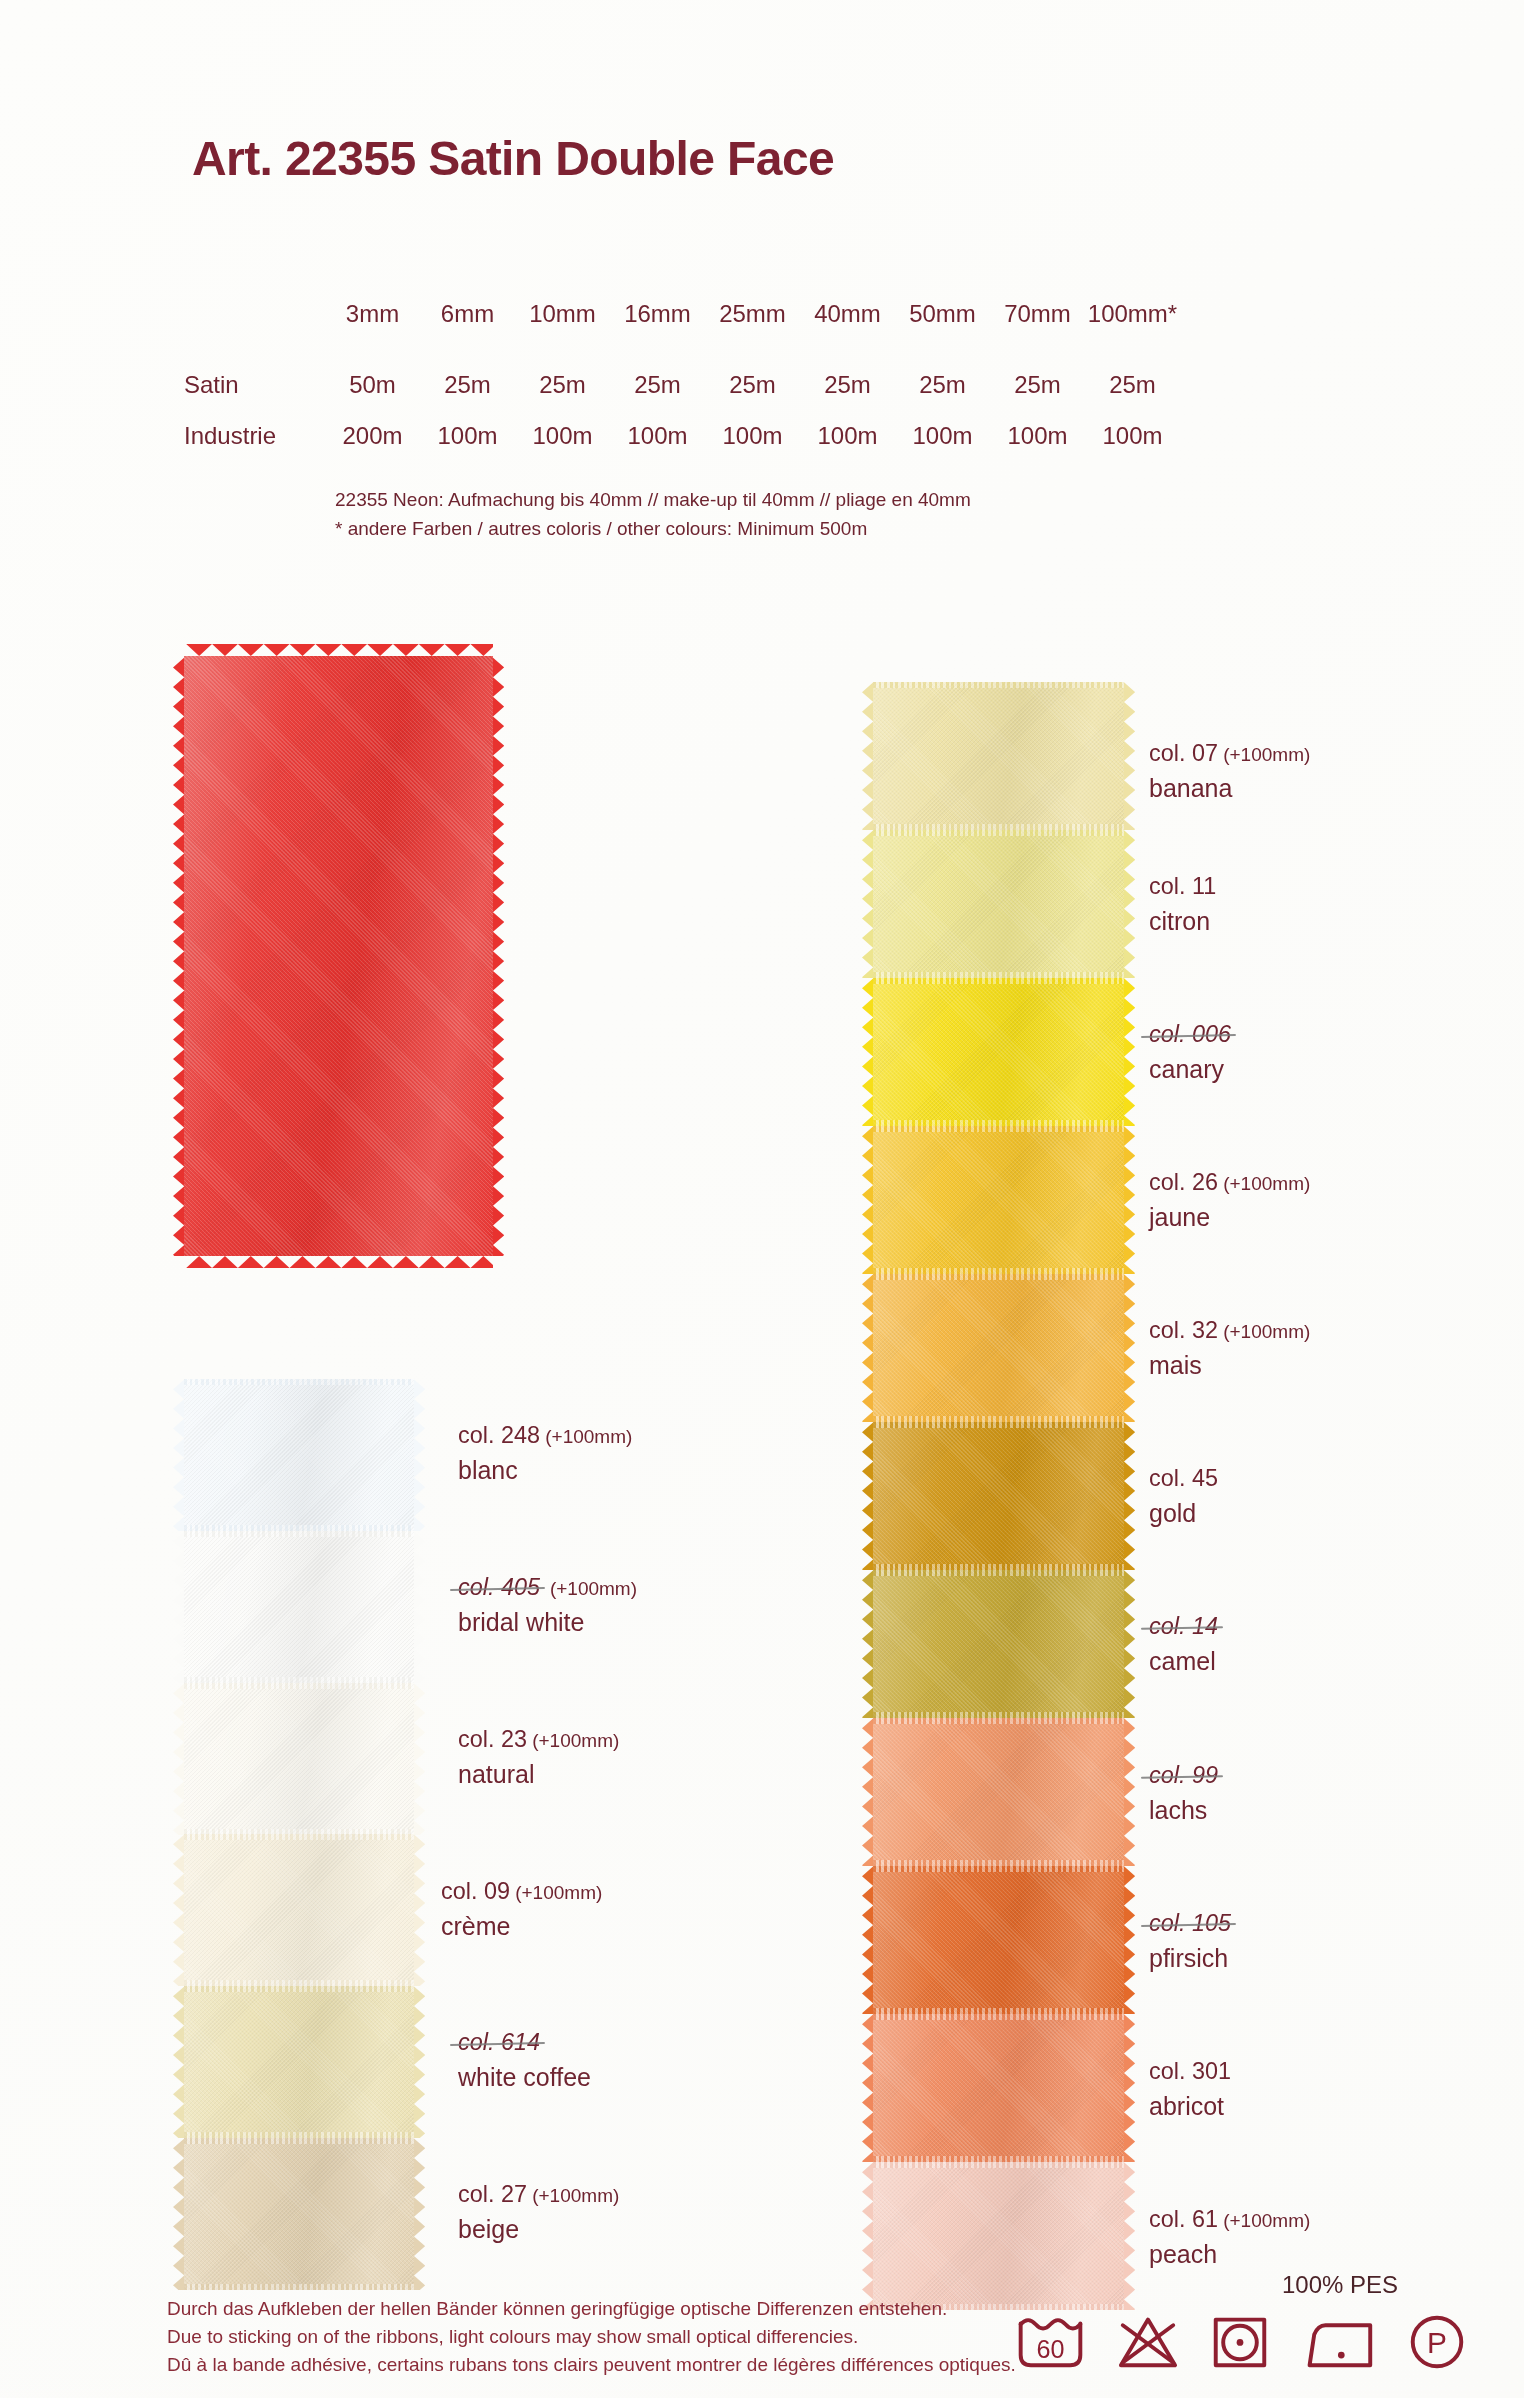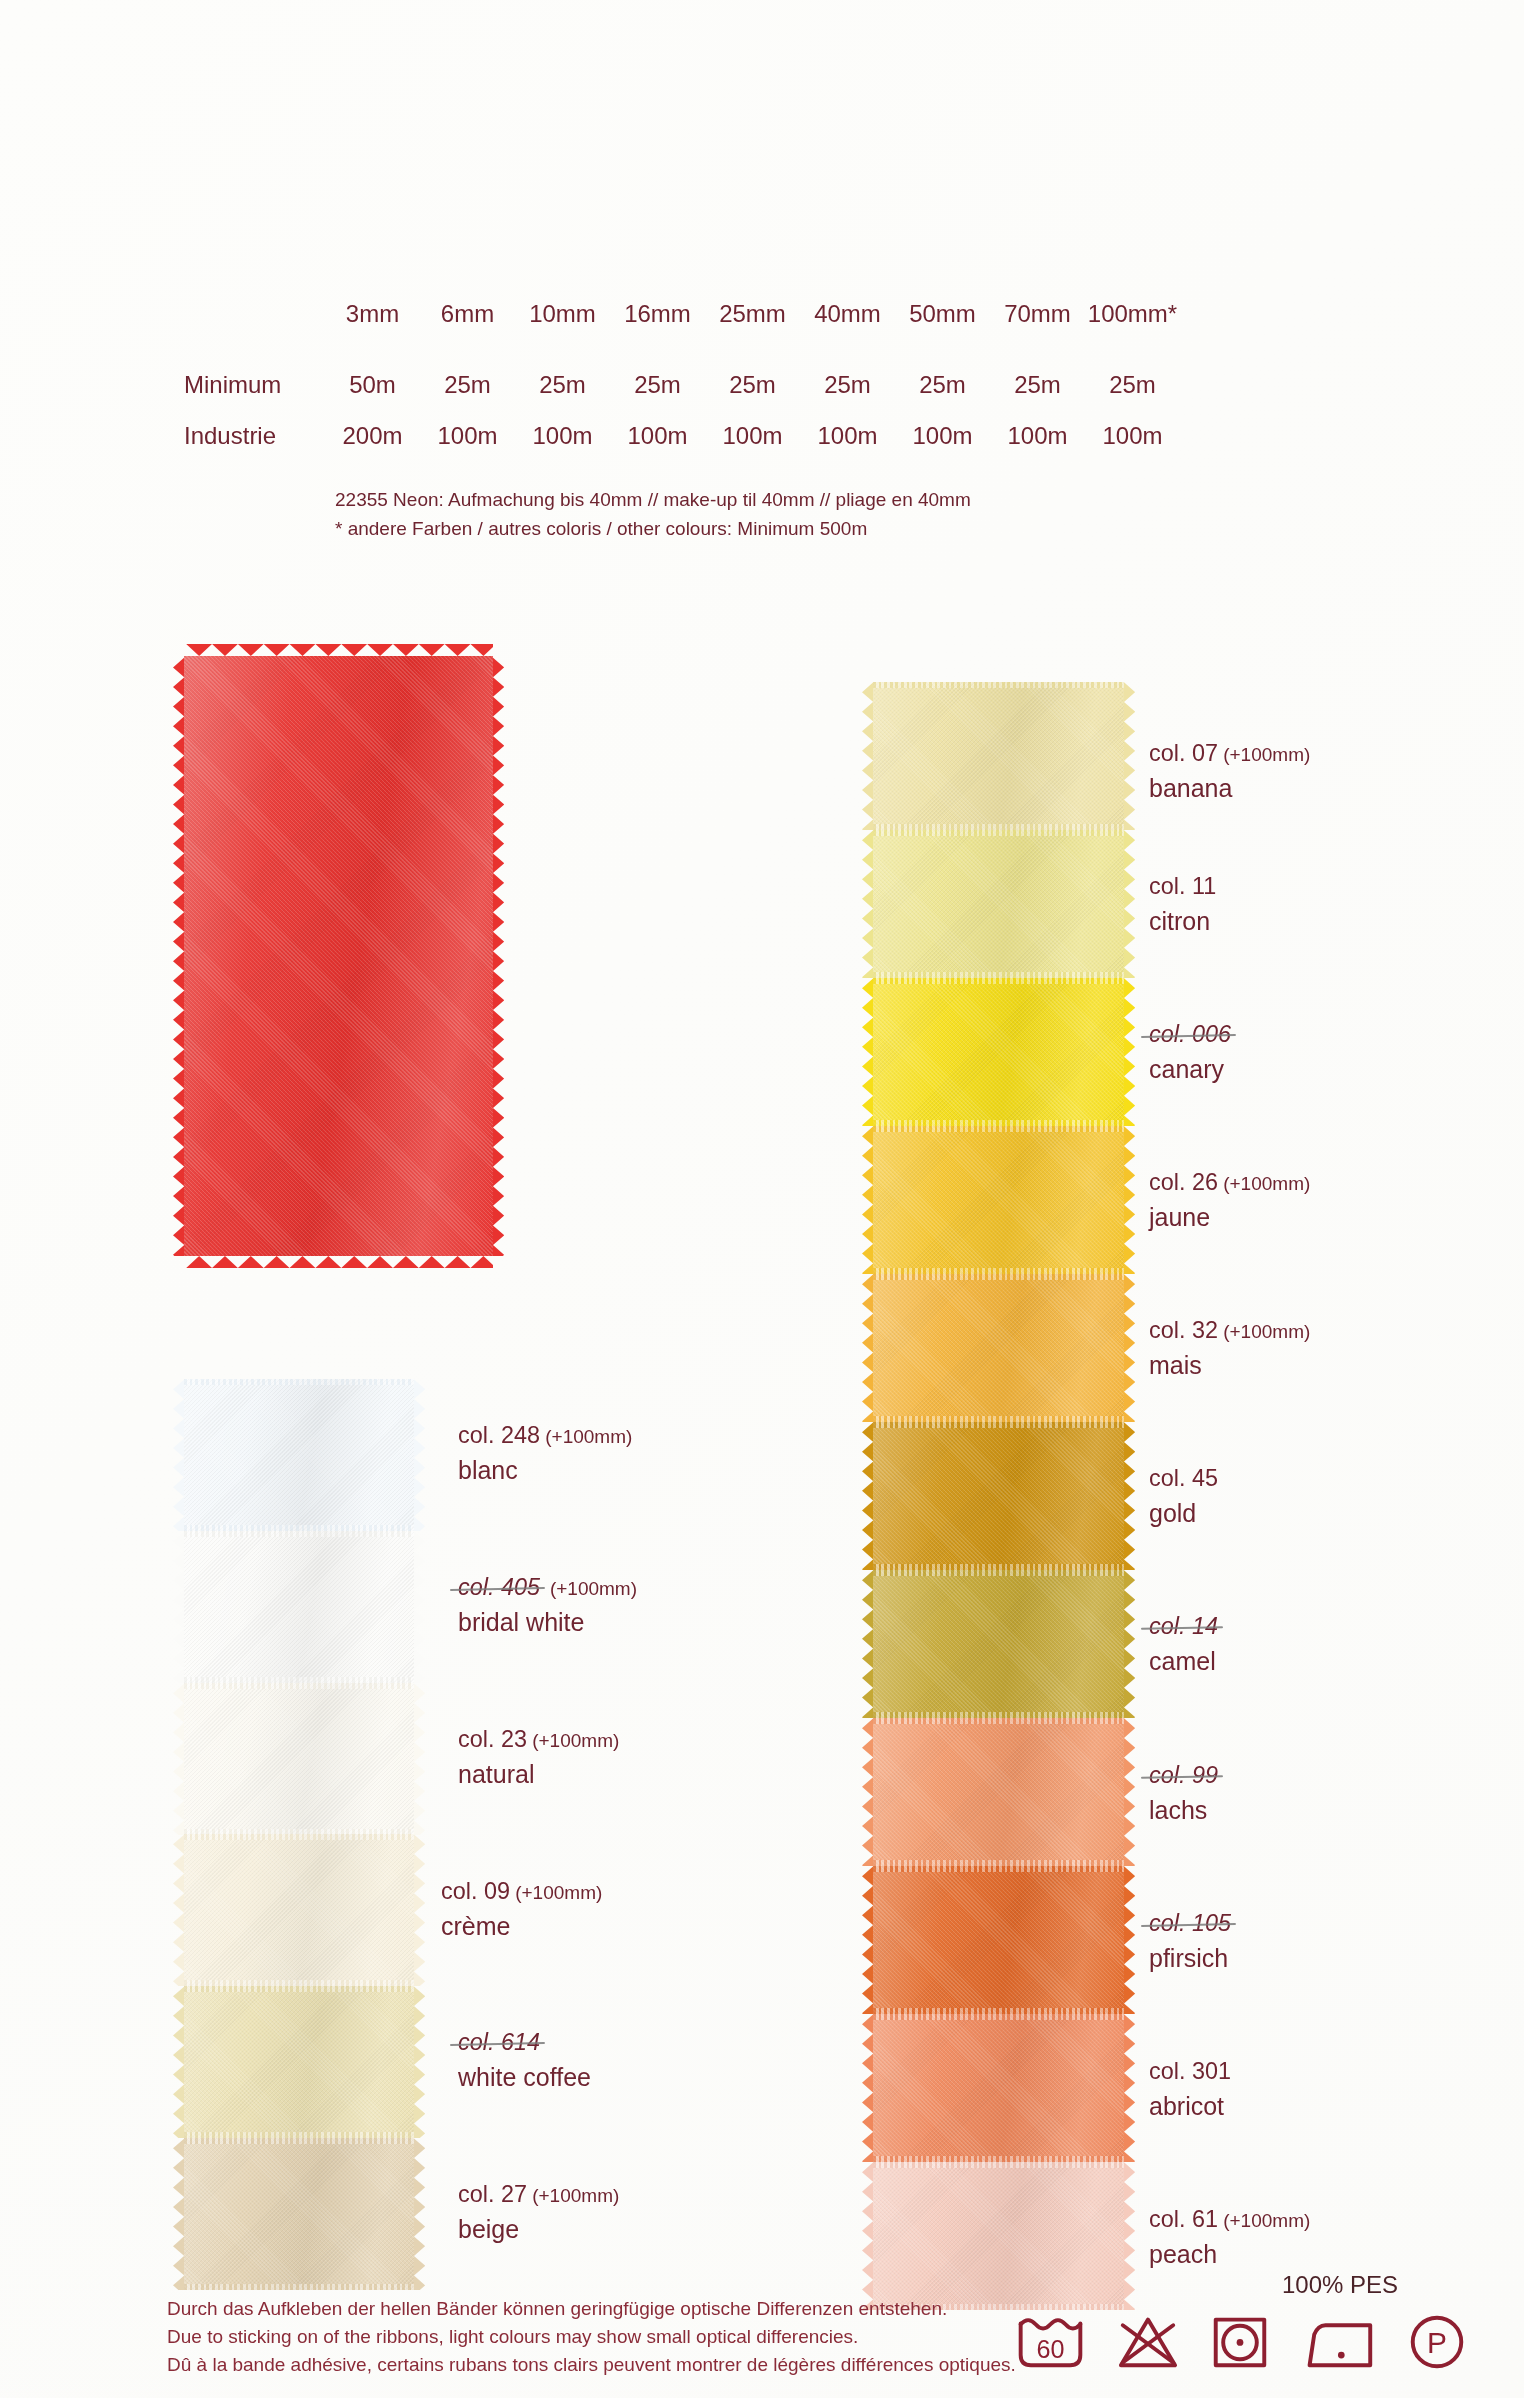--- a/index.html
+++ b/index.html
@@ -86,38 +86,39 @@
     color: #4b2328; font-size: 24px; font-weight: 500;
   }
   #care { position: absolute; left: 1016px; top: 2314px; display: flex; gap: 32px; align-items: center; }
   #care svg { display: block; }
 </style>
 </head>
 <body>
 
 <div id="page">
 
+  <div id="title">Art. 22355 Satin Double Face</div>
 
   <div id="spec">
     <table>
       <tbody id="spec-body">
           <tr class="headrow">
             <td class="rowlabel"></td>
             <td class="c">3mm</td>
             <td class="c">6mm</td>
             <td class="c">10mm</td>
             <td class="c">16mm</td>
             <td class="c">25mm</td>
             <td class="c">40mm</td>
             <td class="c">50mm</td>
             <td class="c">70mm</td>
             <td class="c">100mm*</td>
           </tr>
           <tr class="datarow">
-            <td class="rowlabel">Minimum</td>
+            <td class="rowlabel">Satin</td>
             <td class="c">50m</td>
             <td class="c">25m</td>
             <td class="c">25m</td>
             <td class="c">25m</td>
             <td class="c">25m</td>
             <td class="c">25m</td>
             <td class="c">25m</td>
             <td class="c">25m</td>
             <td class="c">25m</td>
           </tr>

